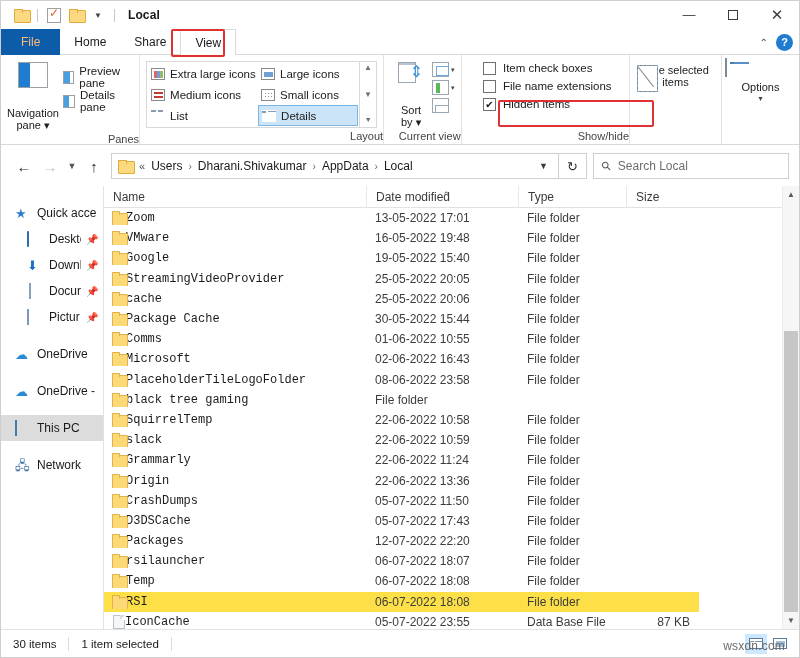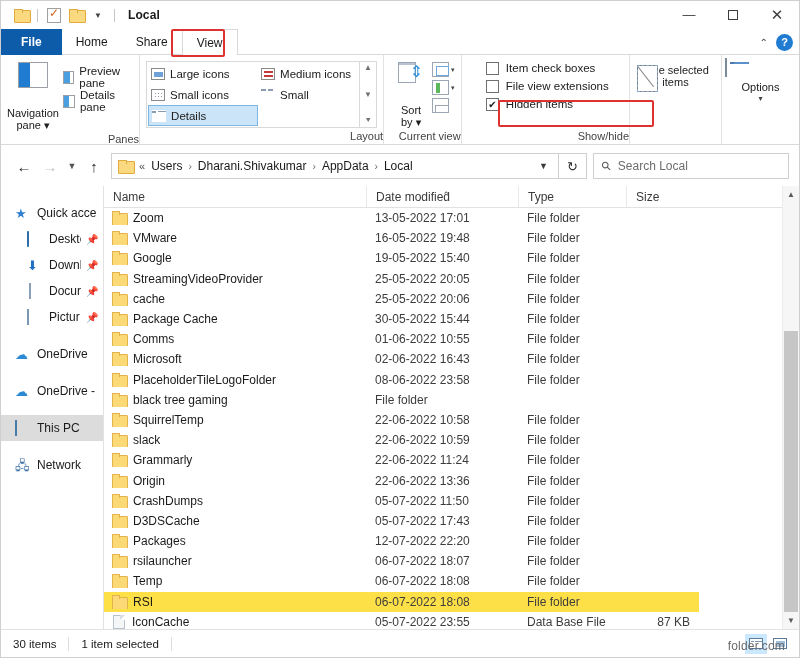--- a/index.html
+++ b/index.html
@@ -64,21 +64,21 @@
   .tabstrip {
     position: absolute; top: 28px; left: 0; right: 0; height: 26px;
     background: #ffffff; display: flex; align-items: stretch;
     border-bottom: 1px solid #d9d9d9;
   }
   .tab {
     display: flex; align-items: center; justify-content: center;
     font-size: 12px; color: #1a1a1a; padding: 0 14px; height: 26px;
     position: relative;
   }
-  .tab-file { background: #0d5ca9; color: #ffffff; font-weight: bold; padding: 12px 20px; }
+  .tab-file { background: #0d5ca9; color: #fdba74; font-weight: normal; padding: 12px 20px; }
   .tab-active {
     background: #fff; border-left: 1px solid #d9d9d9; border-right: 1px solid #d9d9d9;
     border-top: 1px solid #d9d9d9; margin-bottom: -1px;
   }
   .hl-box {
     position: absolute; border: 2px solid #e03131; border-radius: 2px;
     pointer-events: none; z-index: 40;
   }
   .tabs-right { position: absolute; right: 6px; top: 28px; height: 26px; display: flex; align-items: center; gap: 8px; }
   .caret-up { font-size: 10px; color: #3c3c3c; }
@@ -282,21 +282,21 @@
   .col-size { width: 72px; }
   .sortmark { position: absolute; top: -2px; left: 50%; font-size: 9px; color: #4a4a4a; }
 
   .rows { flex: 1; overflow: hidden; position: relative; background: #fff; }
   .row {
     height: 20.2px; display: flex; align-items: center; font-size: 12px; color: #1a1a1a;
     width: 595px;
   }
   .row.sel { background: #fde047; }
   .cell { padding-left: 9px; white-space: nowrap; overflow: hidden; }
-  .c-name { width: 262px; display: flex; align-items: center; gap: 7px; padding-left: 8px; }
+  .c-name { width: 262px; display: flex; align-items: center; padding-left: 8px; font-family: Liberation Mono, monospace; }
   .c-date { width: 152px; color: #3c3c3c; }
   .c-type { width: 108px; color: #3c3c3c; }
   .c-size { width: 72px; color: #3c3c3c; text-align: right; padding-left: 0; padding-right: 8px; }
   .rowfolder { width: 14px; height: 12px; position: relative; flex: none; }
   .rowfolder::before { content:""; position:absolute; left:0; top:1px; width:14px; height:11px;
     background:#fcd977; border:1px solid #e3b24a; border-radius:1px; }
   .rowfolder::after { content:""; position:absolute; left:0; top:-1px; width:6px; height:3px;
     background:#fcd977; border:1px solid #e3b24a; border-bottom:none; border-radius:1px 1px 0 0; }
   .rowfile { width: 12px; height: 14px; background: #f4f6f8; border: 1px solid #b8c2cc; flex: none;
     position: relative; margin-left: 1px; }
@@ -409,34 +409,38 @@
         </div>
       </div>
       <div class="rgroup-label">Panes</div>
     </div>
 
     <div class="rgroup g-layout">
       <div class="rgroup-body">
         <div class="layout-gallery">
           <div class="lg-items">
             <div class="lg-item">
+              <span class="lgico xl"></span>
+              <span>Extra large icons</span>
+            </div>
+            <div class="lg-item">
               <span class="lgico lg"></span>
               <span>Large icons</span>
             </div>
             <div class="lg-item">
               <span class="lgico grid4"></span>
               <span>Medium icons</span>
             </div>
             <div class="lg-item">
               <span class="lgico dots"></span>
               <span>Small icons</span>
             </div>
             <div class="lg-item">
               <span class="lgico list"></span>
-              <span>Small</span>
+              <span>List</span>
             </div>
             <div class="lg-item sel">
               <span class="lgico det"></span>
               <span>Details</span>
             </div>
           </div>
           <div class="lg-scroll">
             <span>▲</span>
             <span>▼</span>
             <span>⯆</span>
@@ -478,21 +482,21 @@
 
     <div class="rgroup g-show">
       <div class="rgroup-body">
         <div class="checks">
           <div class="chk-row">
             <span class="chk"></span>
             <span>Item check boxes</span>
           </div>
           <div class="chk-row">
             <span class="chk"></span>
-            <span>File view extensions</span>
+            <span>File name extensions</span>
           </div>
           <div class="chk-row">
             <span class="chk on"></span>
             <span>Hidden items</span>
           </div>
         </div>
       </div>
       <div class="rgroup-label">Show/hide</div>
     </div>
 
@@ -816,14 +820,14 @@
     <span class="st-right">
       <span class="viewbtn on">
           <span class="vb-ico details"></span>
         </span>
       <span class="viewbtn">
           <span class="vb-ico thumbs"></span>
         </span>
     </span>
   </div>
 
-  <div class="watermark">folder.com</div>
+  <div class="watermark">wsxdn.com</div>
 </div>
 
 </body></html>

